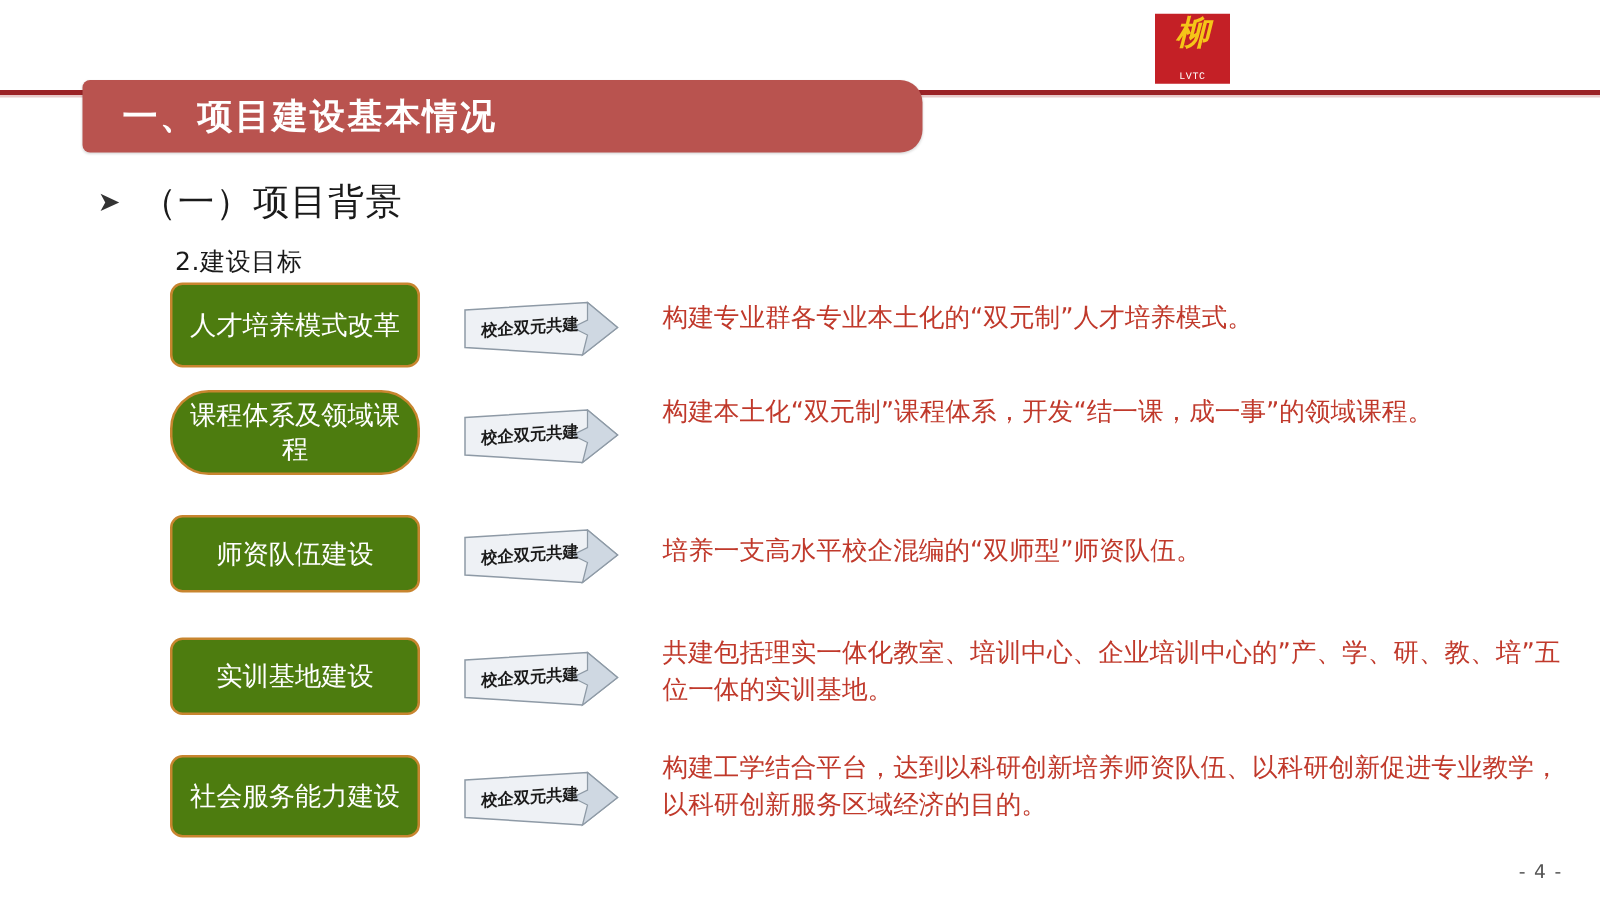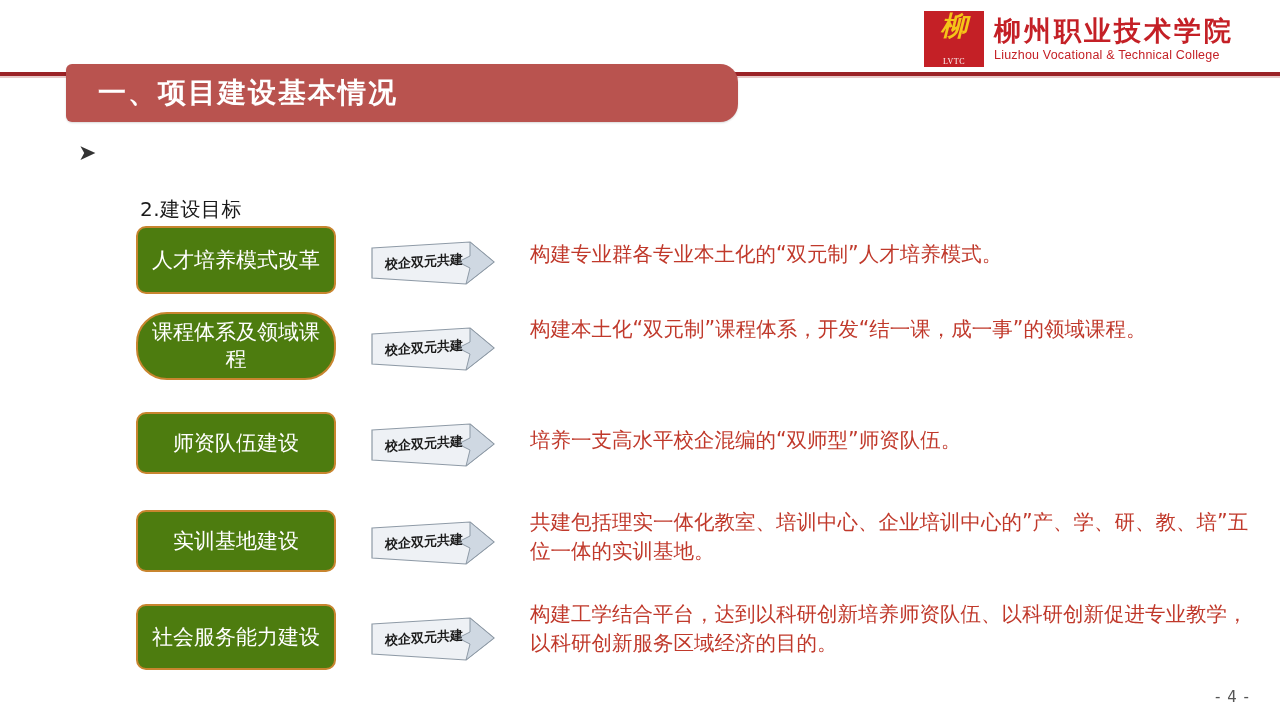--- a/index.html
+++ b/index.html
@@ -52,21 +52,21 @@
     display: flex;
     flex-direction: column;
     align-items: center;
     justify-content: center;
   }
   .logo-mark .lvtc {
     color: #ffffff;
     font-size: 8px;
     letter-spacing: 0.5px;
     margin-top: 17px;
-    font-family: Liberation Serif, serif;
+    font-family: Liberation Mono, monospace;
   }
   .logo-text {
     margin-left: 10px;
     display: flex;
     flex-direction: column;
     justify-content: center;
   }
   .logo-cn {
     font-size: 27px;
     color: #c42026;
@@ -231,35 +231,32 @@
 
 <div class="slide">
 
   <div class="logo-box">
     <div class="logo-mark">
       <div class="logo-mark-inner">
         <span class="lv">柳</span>
         <span class="lvtc">LVTC</span>
       </div>
     </div>
-    <div class="logo-text">
-      <span class="logo-cn">柳州职业技术学院</span>
-      <span class="logo-en">Liuzhou Vocational &amp; Technical College</span>
-    </div>
   </div>
 
   <div class="header-rule"></div>
   <div class="header-rule-thin"></div>
 
   <div class="title-plate">
     <span class="title-text">一、项目建设基本情况</span>
   </div>
 
   <div class="sec-head">
     <span class="sec-bullet">➤</span>
+    <span class="sec-head-text">（一）项目背景</span>
   </div>
   <div class="sub-head">2.建设目标</div>
 
   <div class="rows">
 
     <div class="row" style="top:0px;">
       <div class="chip" style="top:0px; height:68px;">人才培养模式改革</div>
       <div class="arrow" style="top:14px;">
         <svg width="128" height="46" viewBox="0 0 128 46">
           <polygon points="2,8 100,2 124,22 96,44 2,38" fill="#eef1f5" stroke="#8e9aa6" stroke-width="1.2"></polygon>

